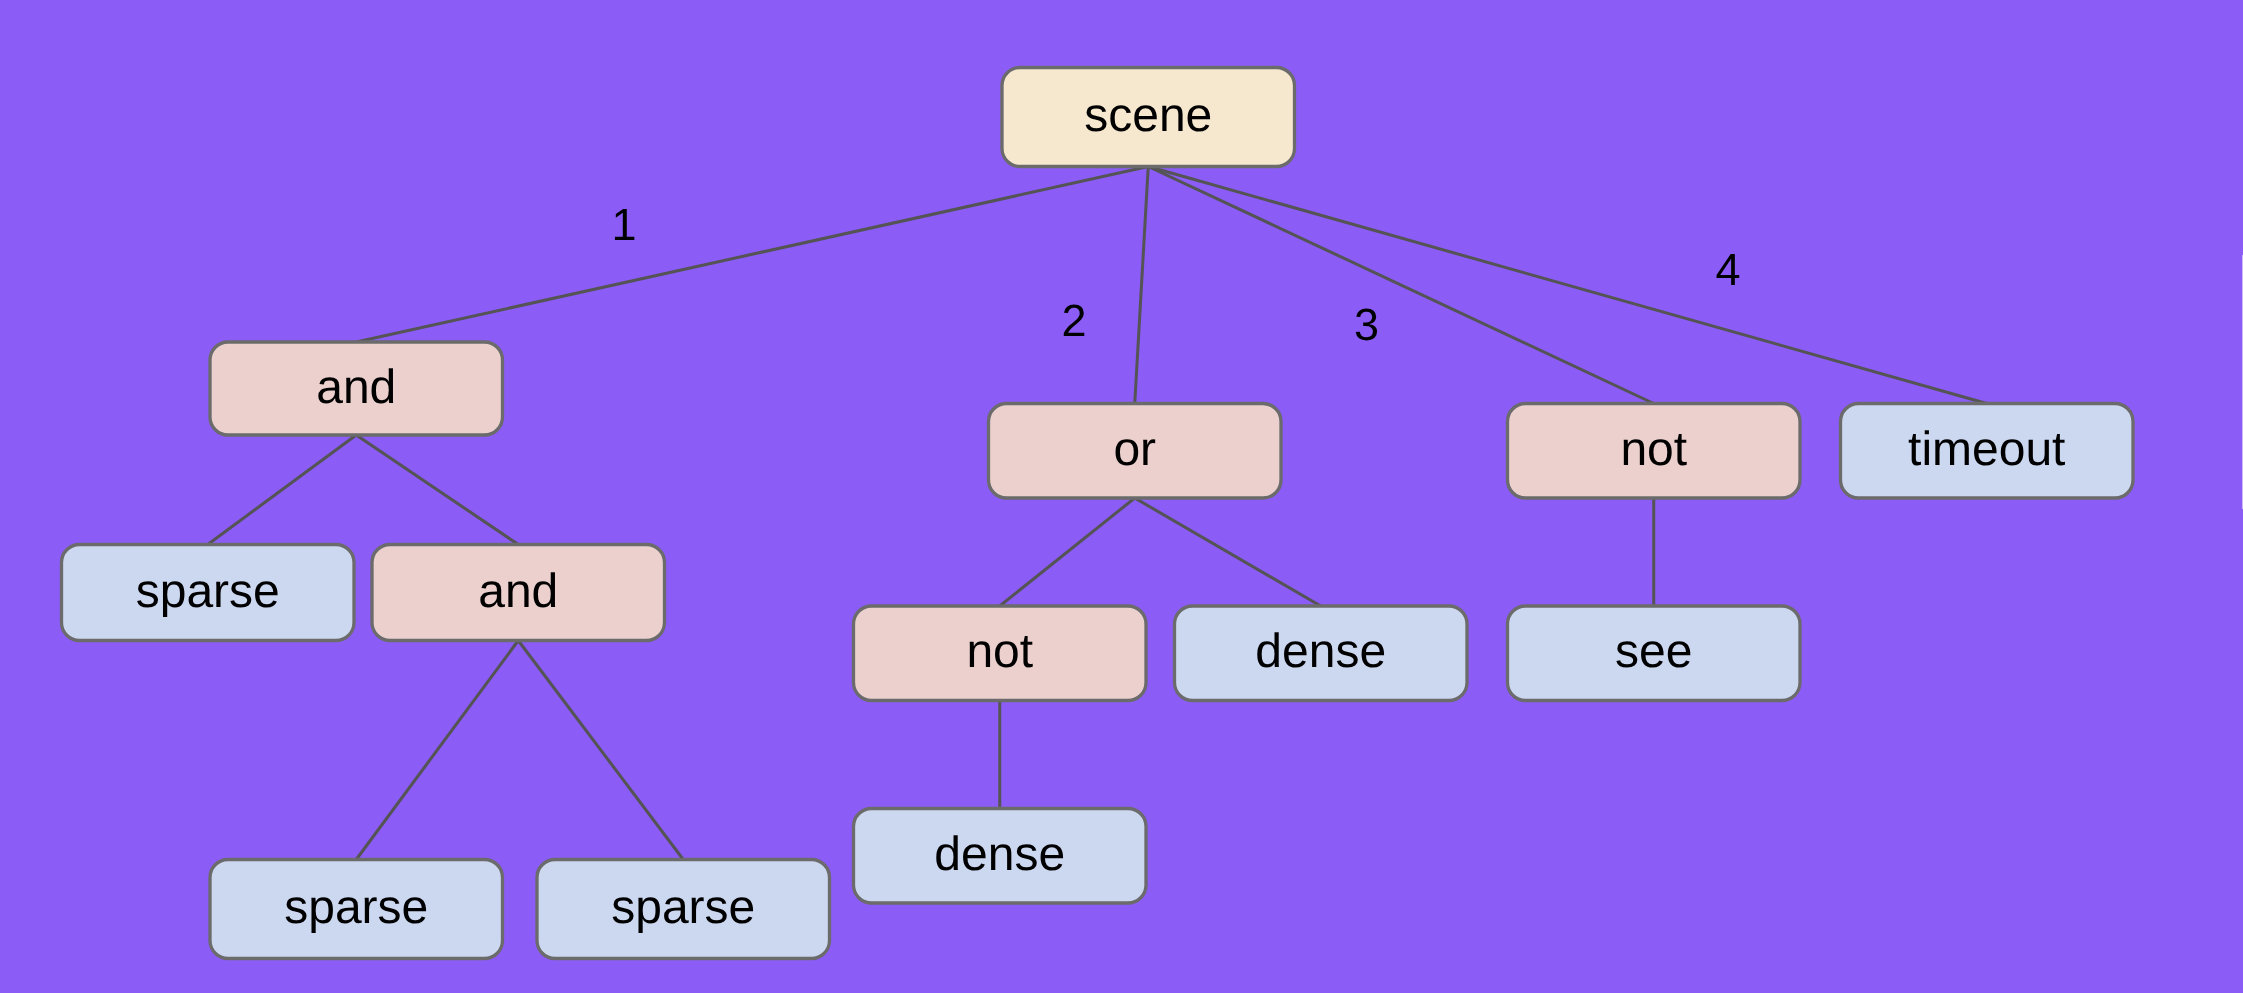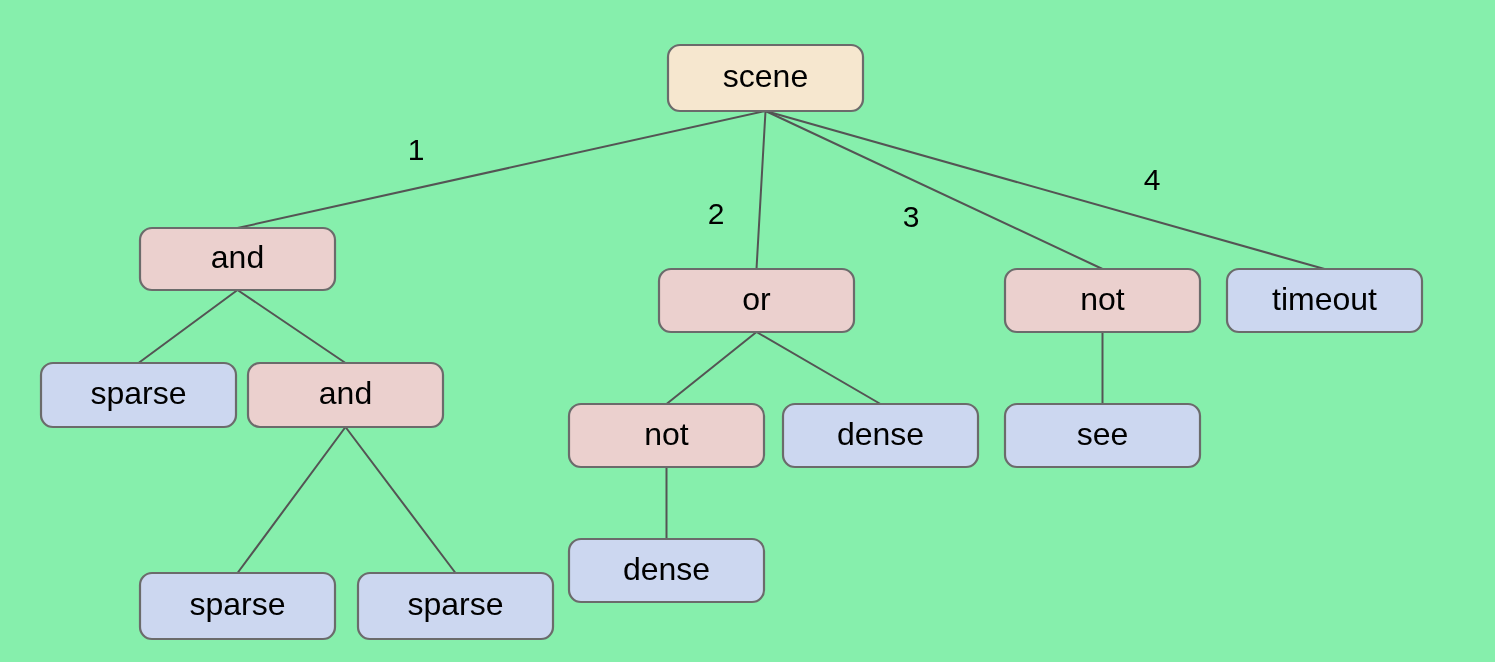--- a/index.html
+++ b/index.html
@@ -45,21 +45,21 @@
     font-family: "Liberation Sans", sans-serif;
     font-size: 30px;
     fill: #000000;
     text-anchor: middle;
     dominant-baseline: middle;
   }
 </style>
 </head>
 <body>
 
-<div id="diagram-root" style="background: #86efac;">
+<div id="diagram-root" style="background: #8b5cf6;">
   <svg id="tree-svg" viewBox="0 0 1495 662" xmlns="http://www.w3.org/2000/svg">
     <g id="edges-layer">
         <line x1="765.5" y1="111" x2="237.5" y2="228" class="edge-line" stroke="#545454"></line>
         <line x1="765.5" y1="111" x2="756.5" y2="269" class="edge-line" stroke="#545454"></line>
         <line x1="765.5" y1="111" x2="1102.5" y2="269" class="edge-line" stroke="#545454"></line>
         <line x1="765.5" y1="111" x2="1324.5" y2="269" class="edge-line" stroke="#545454"></line>
         <line x1="237.5" y1="290" x2="138.5" y2="363" class="edge-line" stroke="#545454"></line>
         <line x1="237.5" y1="290" x2="345.5" y2="363" class="edge-line" stroke="#545454"></line>
         <line x1="345.5" y1="427" x2="237.5" y2="573" class="edge-line" stroke="#545454"></line>
         <line x1="345.5" y1="427" x2="455.5" y2="573" class="edge-line" stroke="#545454"></line>

